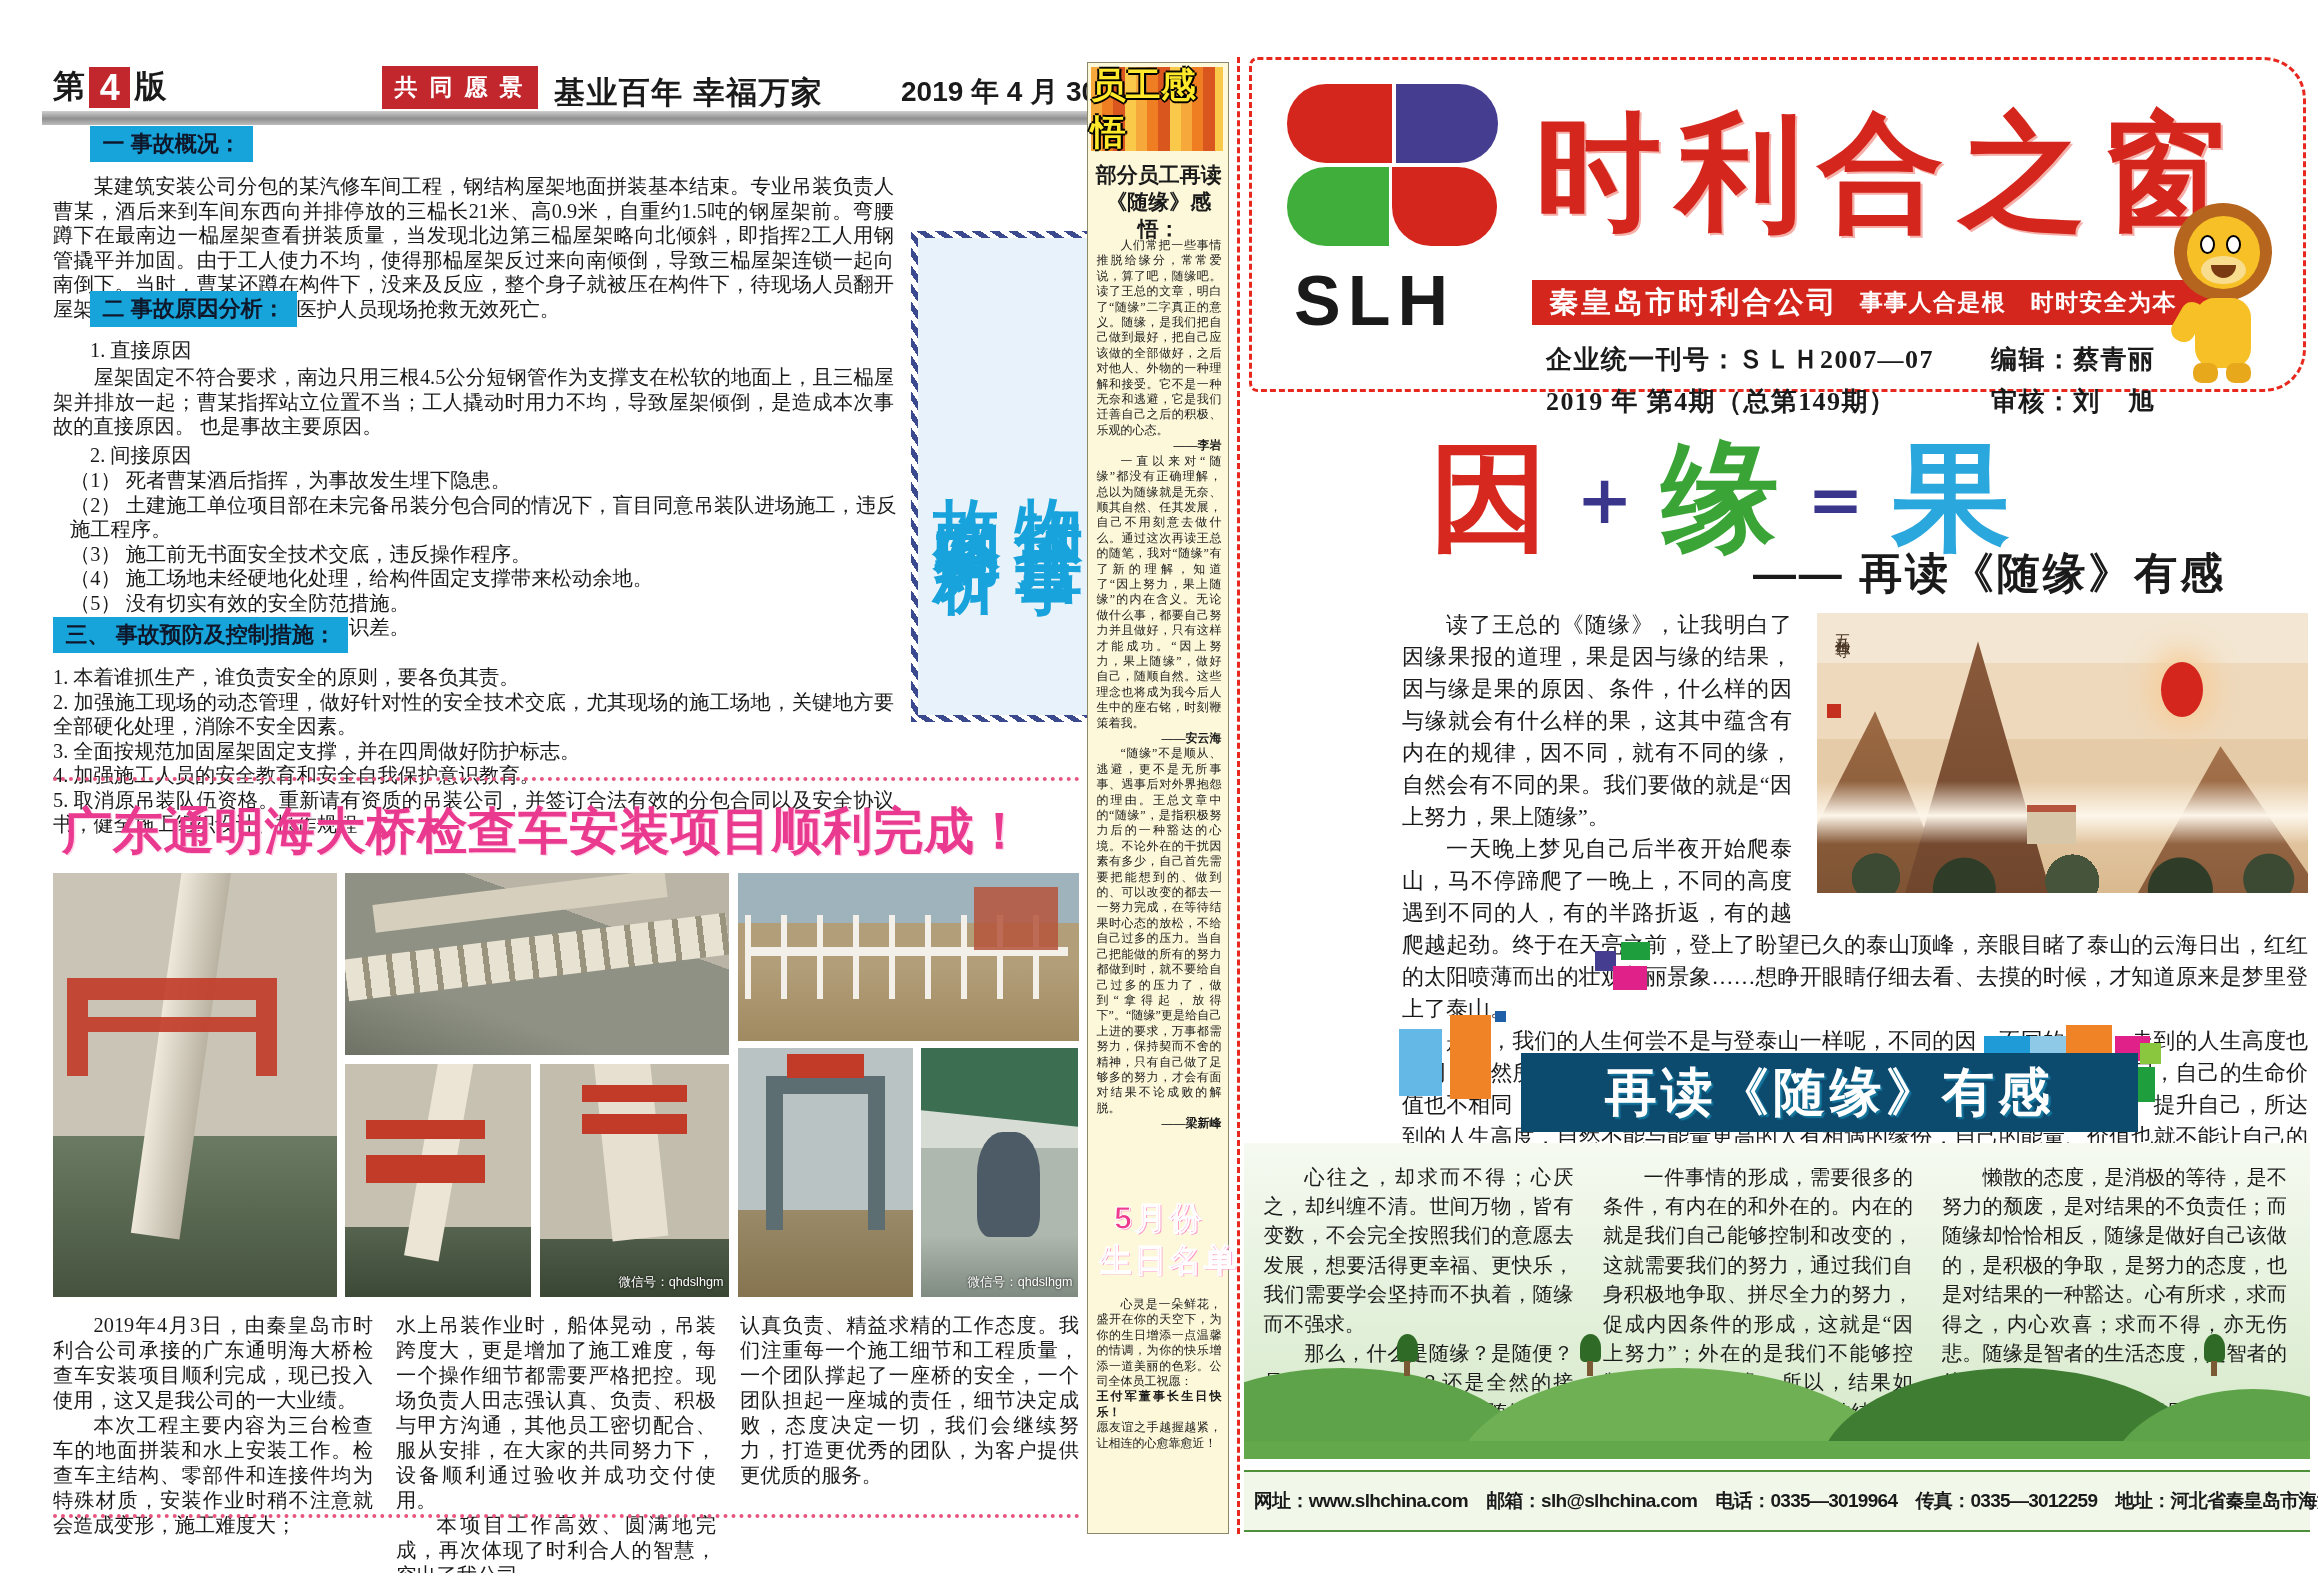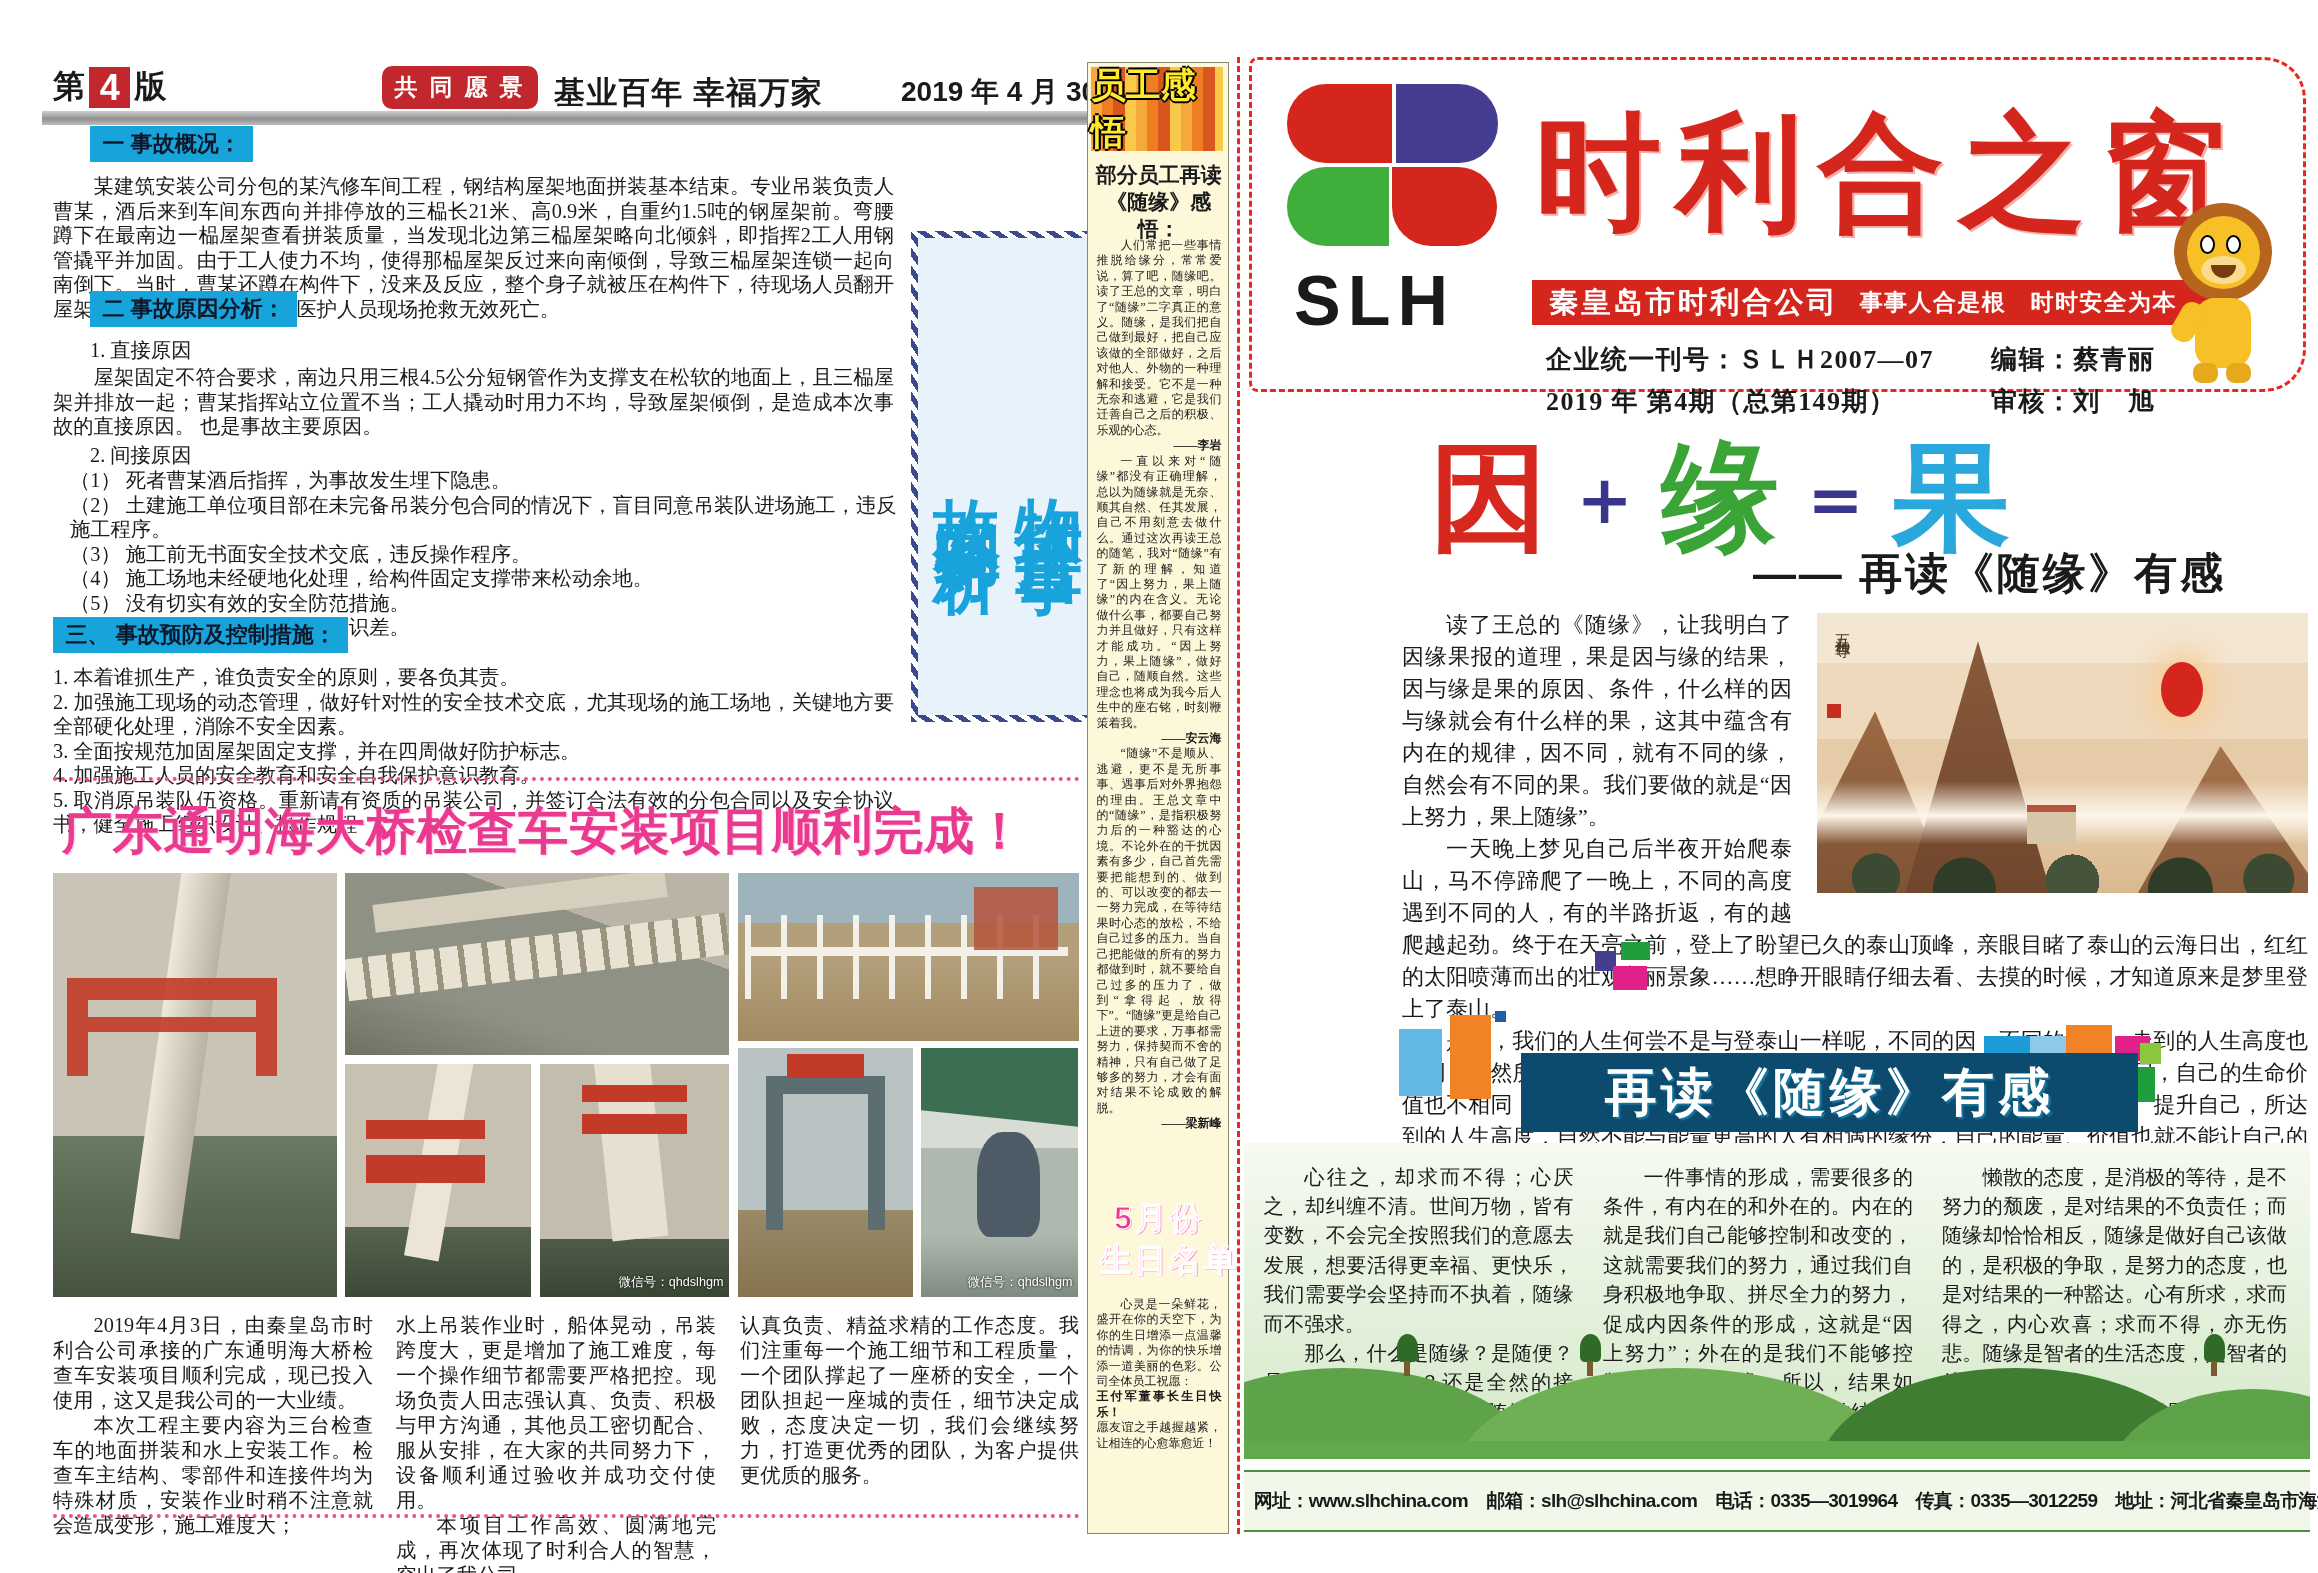--- a/index.html
+++ b/index.html
@@ -9,21 +9,21 @@
   .sans{font-family:"Liberation Sans",sans-serif;}
   .just{text-align:justify;}
   p{margin:0;}
   .ind{text-indent:2em;}
 
   
   .lp-edition{left:53px;top:65px;font-size:32px;font-weight:bold;display:flex;align-items:center;gap:4.2px;}
   .edbox{display:inline-block;width:41px;height:41px;background:#c1272d;color:#fff;
          font-size:36px;line-height:41px;text-align:center;font-weight:bold;}
   .vision-label{left:382px;top:66px;width:156px;height:43px;background:#c1272d;color:#fff;
-         font-size:23px;font-weight:bold;line-height:43px;text-align:center;letter-spacing:2.8px;border-radius:10px;}
+         font-size:23px;font-weight:bold;line-height:43px;text-align:center;letter-spacing:2.8px;}
   .vision-text{left:554px;top:72px;font-size:31px;font-weight:bold;letter-spacing:1.4px;}
   .lp-date{left:901px;top:73px;font-size:28px;font-weight:bold;}
   .gray-bar{left:42px;top:111px;width:1047px;height:14px;
          background:linear-gradient(180deg,#cfcfcf,#8f8f8f 55%,#bdbdbd);}
 
   
   .cyanbox{background:#16a4db;color:#0f172a;font-weight:bold;font-size:22px;
            line-height:36px;padding:0 12.6px;white-space:nowrap;}
   .body29{font-size:20.3px;line-height:24.5px;}
   .lp-col{left:53px;width:841px;}

